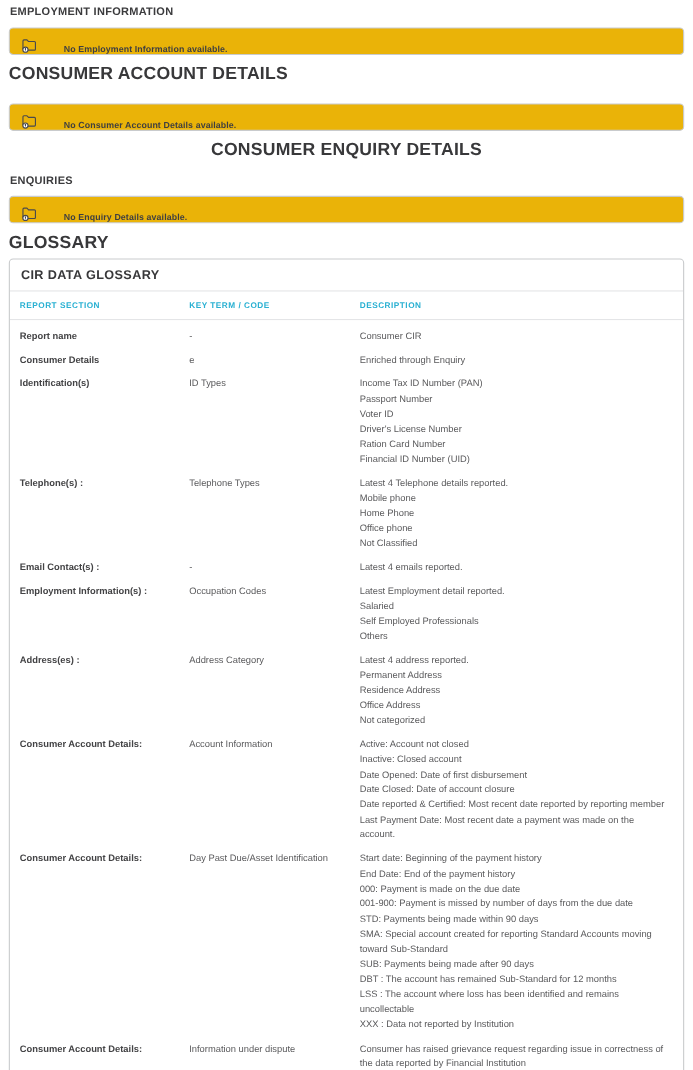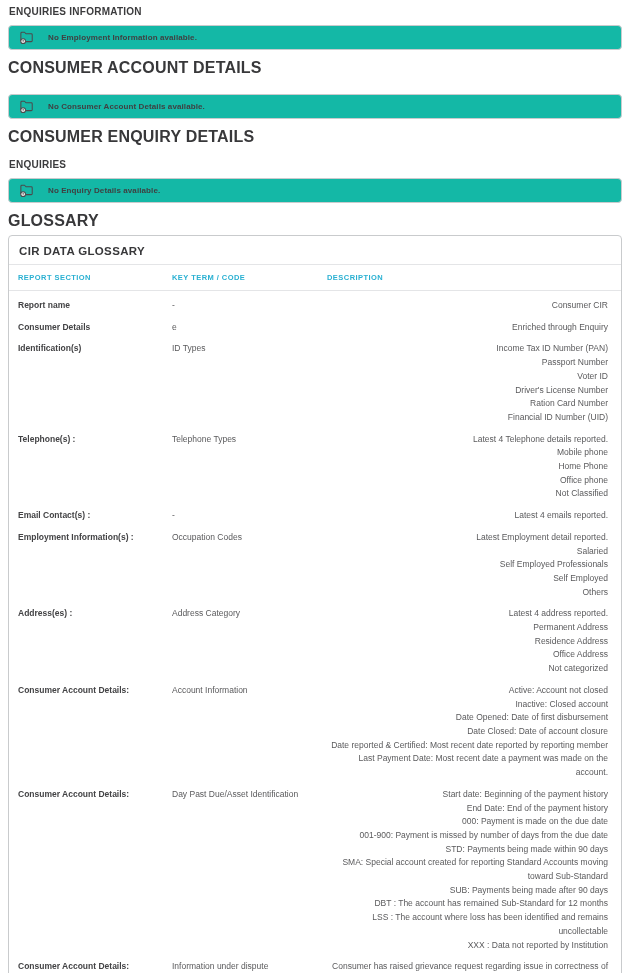--- a/index.html
+++ b/index.html
@@ -13,28 +13,28 @@
 
   .sec-head-sm {
     font-size:10px; font-weight:700; color:#3b3b3d;
     letter-spacing:.25px; margin:0 0 8px 1px;
   }
   .sec-head-lg {
     font-size:16px; font-weight:700; color:#38383a;
     letter-spacing:.2px; margin:0 0 9px 0;
   }
   .mb-17 { margin-bottom:17px; }
-  .mb-13 { margin-bottom:13px; }
+  .mb-13 { margin-bottom:13px;text-align:center; }
   .mb-5  { margin-bottom:5px; }
 
   .empty-box {
     border:1px solid #c9cbcd; border-radius:4px;
-    height:23px; display:flex; align-items:center;
-    gap:14px; padding:0 10px; margin-bottom:9px;
-    background:#14b8a6;
+    height:23px; display:flex; align-items:flex-end;
+    gap:24px; padding:0 10px; margin-bottom:9px;
+    background:#eab308;
   }
   .empty-text { font-size:8px; font-weight:700; color:#3f3f41; letter-spacing:.1px; }
   .icon { display:inline-flex; align-items:center; }
 
   .gloss-box {
     border:1px solid #c9cbcd; border-radius:4px;
     margin-bottom:6px; background:#fff; overflow:hidden;
   }
   .gloss-title {
     font-size:11.5px; font-weight:700; color:#38383a;
@@ -47,29 +47,29 @@
     color:#29b0d2; letter-spacing:.45px;
     border-bottom:1px solid #e4e5e7;
   }
   .gloss-rows { padding:4px 0 6px; }
   .gloss-row {
     display:grid; grid-template-columns:154px 155px 1fr;
     padding:4px 9px; font-size:8.5px; line-height:13.7px;
   }
   .cell-section { font-weight:700; color:#434345; padding-right:8px; }
   .cell-key { color:#5a5a5c; padding-right:8px; }
-  .cell-desc { color:#5a5a5c; padding-right:4px;text-align:right; }
+  .cell-desc { color:#5a5a5c; padding-right:4px; }
   .desc-line { min-height:13.7px; }
 </style>
 </head>
 <body>
 
 <div class="page">
 
-  <div class="sec-head-sm">ENQUIRIES INFORMATION</div>
+  <div class="sec-head-sm">EMPLOYMENT INFORMATION</div>
 
   <div class="empty-box">
     <span class="icon">
       <svg width="15" height="15" viewBox="0 0 16 16" fill="none" stroke="#4a4a4c" stroke-width="1.1" stroke-linejoin="round" stroke-linecap="round">
         <path d="M2 11.6 V3.4 q0-1 1-1 h2.9 l1.5 1.6 h5.7 q1 0 1 1 v6.4 q0 1-1 1 H6.9"></path>
         <circle cx="4.4" cy="11.9" r="2.5" fill="#fff"></circle>
         <line x1="4.4" y1="10.7" x2="4.4" y2="12.1"></line>
         <circle cx="4.4" cy="13.1" r="0.35" fill="#4a4a4c" stroke="none"></circle>
       </svg>
     </span>
@@ -160,21 +160,20 @@
             <div class="desc-line">Latest 4 emails reported.</div>
           </div>
         </div>
         <div class="gloss-row">
           <div class="cell-section">Employment Information(s) :</div>
           <div class="cell-key">Occupation Codes</div>
           <div class="cell-desc">
             <div class="desc-line">Latest Employment detail reported.</div>
             <div class="desc-line">Salaried</div>
             <div class="desc-line">Self Employed Professionals</div>
-            <div class="desc-line">Self Employed</div>
             <div class="desc-line">Others</div>
           </div>
         </div>
         <div class="gloss-row">
           <div class="cell-section">Address(es) :</div>
           <div class="cell-key">Address Category</div>
           <div class="cell-desc">
             <div class="desc-line">Latest 4 address reported.</div>
             <div class="desc-line">Permanent Address</div>
             <div class="desc-line">Residence Address</div>

